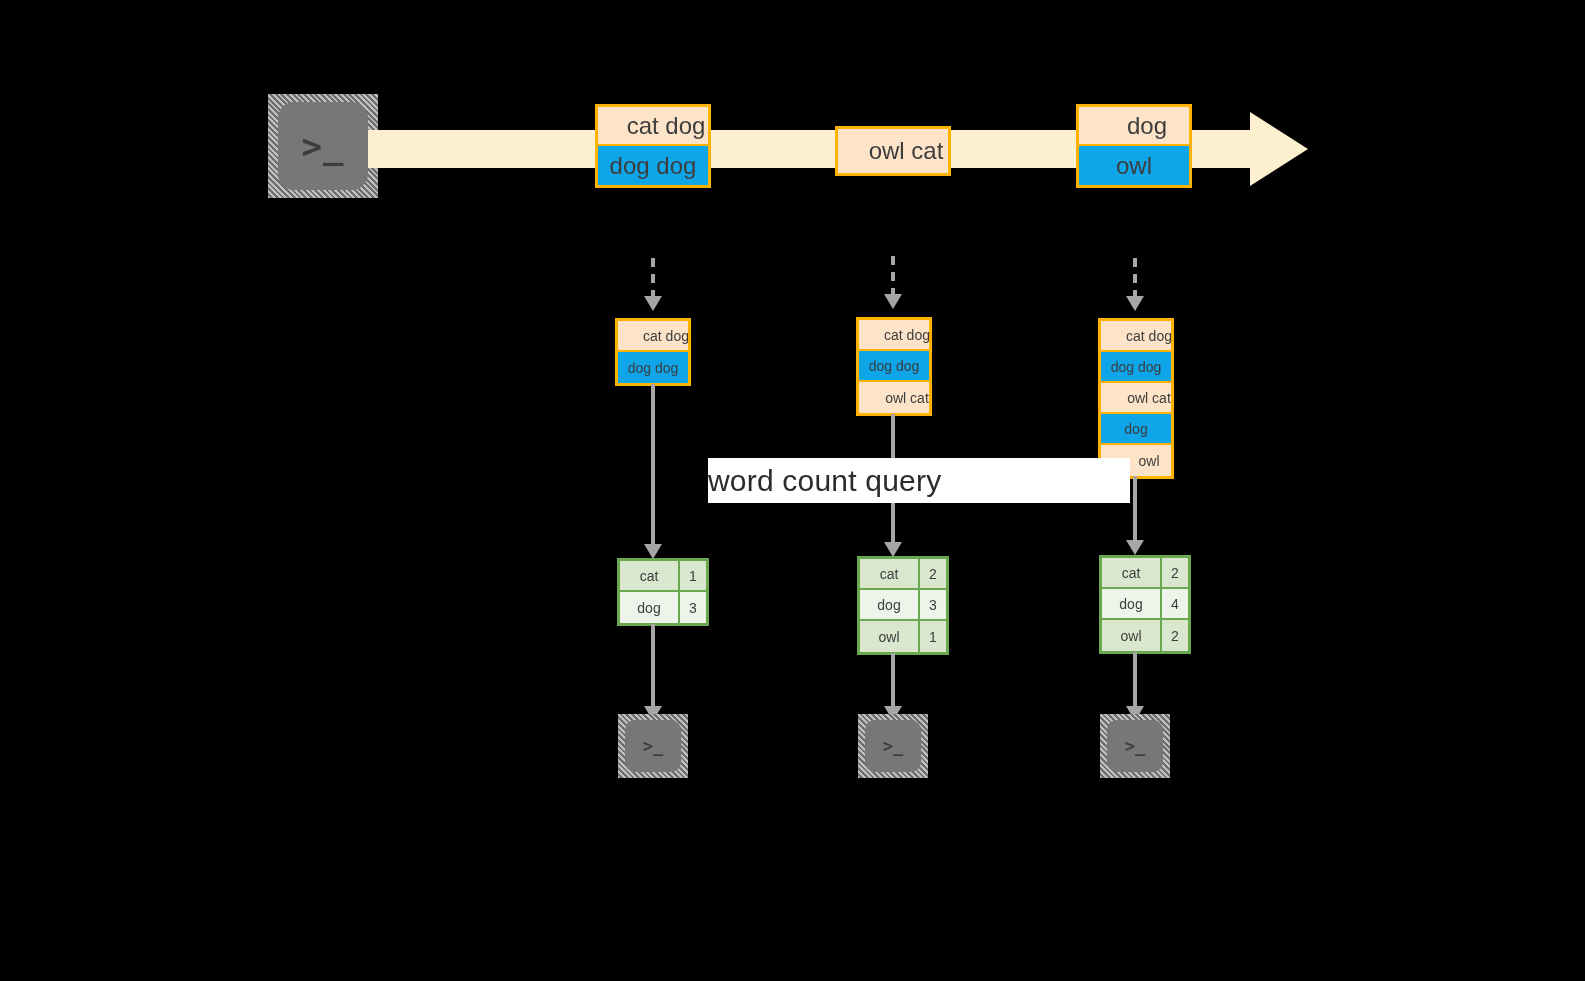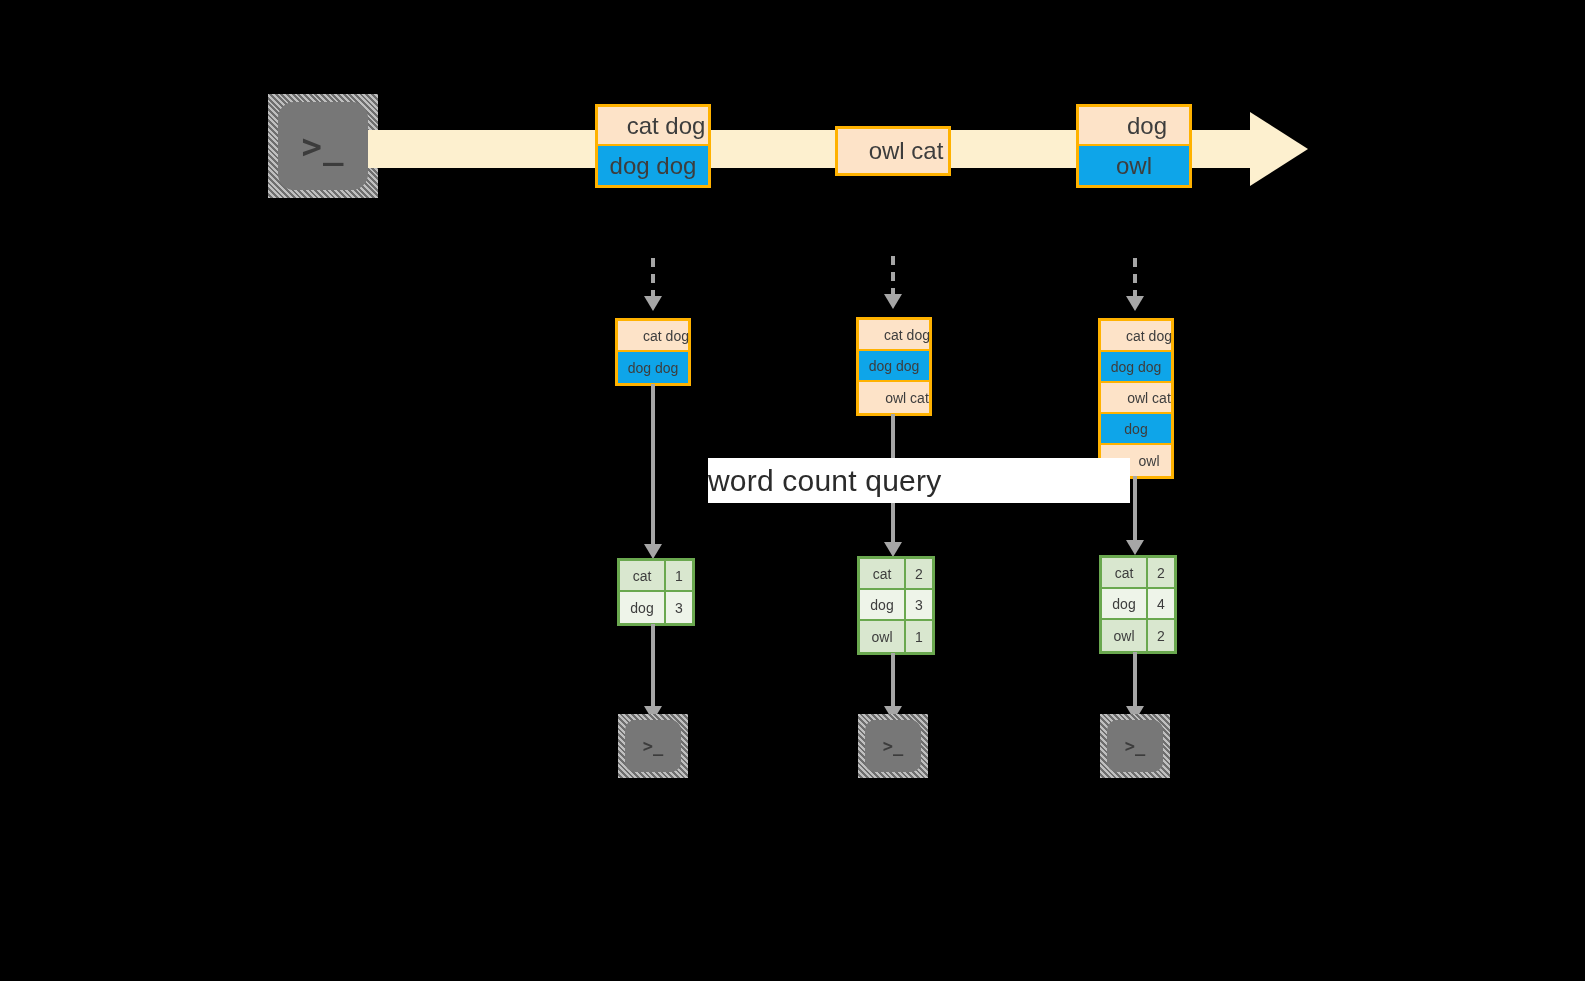--- a/index.html
+++ b/index.html
@@ -85,21 +85,21 @@
   .greentbl .row{
     display:flex;height:31px;
     border-bottom:2px solid #6aa84f;
     box-sizing:border-box;
   }
   .greentbl .row:last-child{border-bottom:none;}
   .greentbl .c{
     display:flex;align-items:center;justify-content:center;
     font-size:14px;color:#3d3d3d;box-sizing:border-box;
   }
-  .greentbl .c.word{width:46px;border-right:2px solid #6aa84f;}
+  .greentbl .c.word{width:60px;border-right:2px solid #6aa84f;}
   .greentbl .c.cnt{width:26px;}
   .greentbl .row.dark .c{background:#d9e7cf;}
   .greentbl .row.light .c{background:#eef4e9;}
 
   
   .conn{position:absolute;}
   .conn .shaft{position:absolute;left:0;top:0;width:4px;background:#a6a6a6;}
   .conn .shaft.dashed{
     background:repeating-linear-gradient(to bottom,#a6a6a6 0 9px,transparent 9px 16px);
   }

